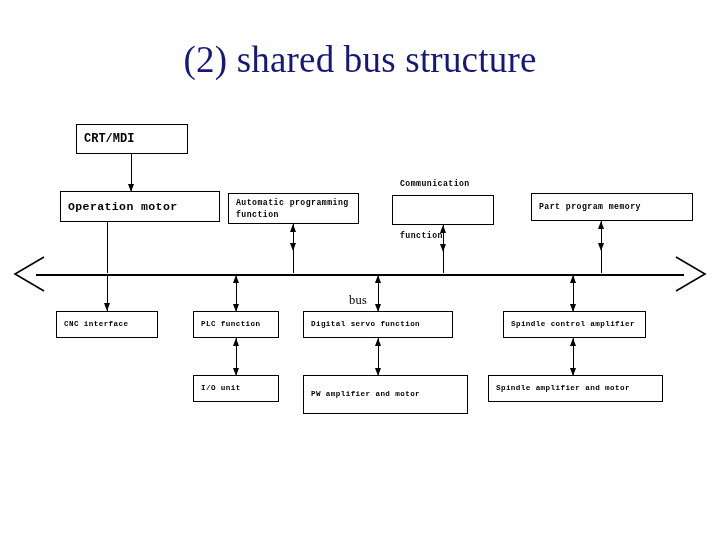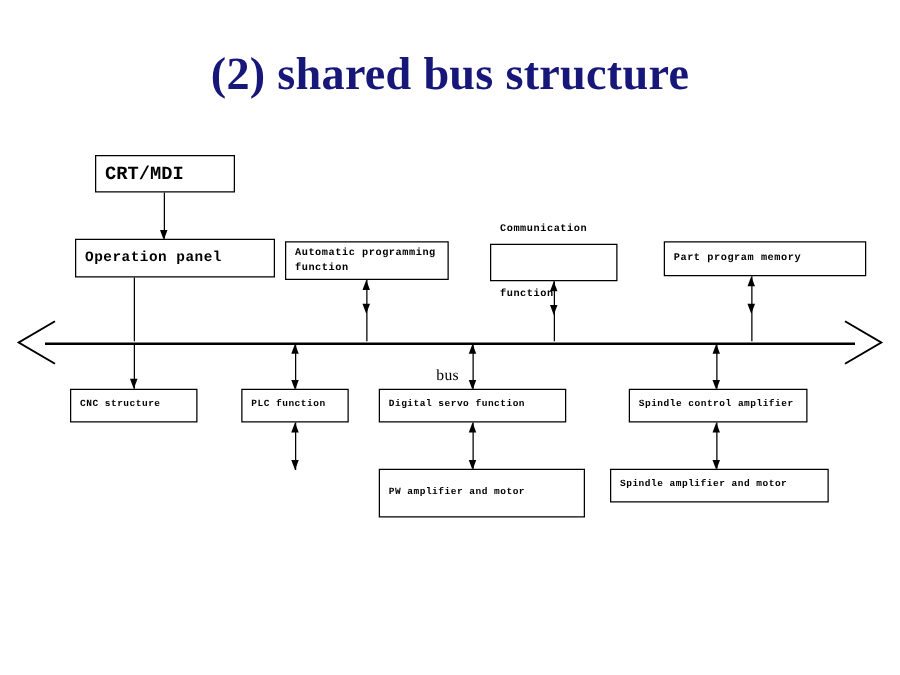--- a/index.html
+++ b/index.html
@@ -27,21 +27,20 @@
     left: 0;
     top: 38px;
     width: 720px;
     text-align: center;
     font-family: "Liberation Serif", serif;
     font-size: 37px;
     line-height: 44px;
     color: #17177a;
     letter-spacing: 0.2px;
     white-space: nowrap;
-    font-weight: bold;
   }
 
   
   .box {
     position: absolute;
     box-sizing: border-box;
     border: 1.4px solid #000000;
     background: #ffffff;
     color: #000000;
     font-family: "Liberation Mono", monospace;
@@ -53,21 +52,21 @@
     overflow: visible;
   }
   .box .line {
     display: block;
     white-space: nowrap;
   }
 
   
   #box-crtmdi {
     font-family: "Liberation Mono", monospace;
-    font-size: 15px;
+    font-size: 12px;
     font-weight: bold;
     letter-spacing: 0px;
     justify-content: center;
   }
   #box-opanel {
     font-size: 11.5px;
     line-height: 15px;
     letter-spacing: 0.4px;
   }
   .small-box {
@@ -130,21 +129,21 @@
   <div id="title">(2) shared bus structure</div>
 
   <div class="box" id="box-crtmdi" style="left:76px; top:124px; width:112px; height:30px;">
     <span class="line">CRT/MDI</span>
   </div>
 
   <div class="vline" style="left:131px; top:154px; height:38px;"></div>
   <div class="arrowhead down" style="left:127.8px; top:184px;"></div>
 
   <div class="box" id="box-opanel" style="left:60px; top:191px; width:160px; height:31px;">
-    <span class="line">Operation panel</span>
+    <span class="line">Operation motor</span>
   </div>
 
   <div class="box small-box" style="left:228px; top:193px; width:131px; height:31px;">
     <span class="line">Automatic programming</span>
     <span class="line">function</span>
   </div>
 
   <div class="box small-box" style="left:392px; top:195px; width:102px; height:30px;gap:40px;">
     <span class="line">Communication</span>
     <span class="line">function</span>
@@ -193,21 +192,21 @@
 
   <div class="vline" style="left:378px; top:275px; height:37px;"></div>
   <div class="arrowhead up" style="left:374.8px; top:275px;"></div>
   <div class="arrowhead down" style="left:374.8px; top:304px;"></div>
 
   <div class="vline" style="left:573px; top:275px; height:37px;"></div>
   <div class="arrowhead up" style="left:569.8px; top:275px;"></div>
   <div class="arrowhead down" style="left:569.8px; top:304px;"></div>
 
   <div class="box tiny-box" style="left:56px; top:311px; width:102px; height:27px;">
-    <span class="line">CNC structure</span>
+    <span class="line">CNC interface</span>
   </div>
 
   <div class="box tiny-box" style="left:193px; top:311px; width:86px; height:27px;">
     <span class="line">PLC function</span>
   </div>
 
   <div class="box tiny-box" style="left:303px; top:311px; width:150px; height:27px;">
     <span class="line">Digital servo function</span>
   </div>
 
@@ -220,20 +219,23 @@
   <div class="arrowhead down" style="left:232.8px; top:368px;"></div>
 
   <div class="vline" style="left:378px; top:338px; height:38px;"></div>
   <div class="arrowhead up" style="left:374.8px; top:338px;"></div>
   <div class="arrowhead down" style="left:374.8px; top:368px;"></div>
 
   <div class="vline" style="left:573px; top:338px; height:38px;"></div>
   <div class="arrowhead up" style="left:569.8px; top:338px;"></div>
   <div class="arrowhead down" style="left:569.8px; top:368px;"></div>
 
+  <div class="box tiny-box" style="left:193px; top:375px; width:86px; height:27px;">
+    <span class="line">I/O unit</span>
+  </div>
 
   <div class="box tiny-box" style="left:303px; top:375px; width:165px; height:39px;">
     <span class="line">PW amplifier and motor</span>
   </div>
 
   <div class="box tiny-box" style="left:488px; top:375px; width:175px; height:27px;">
     <span class="line">Spindle amplifier and motor</span>
   </div>
 
 </div>

